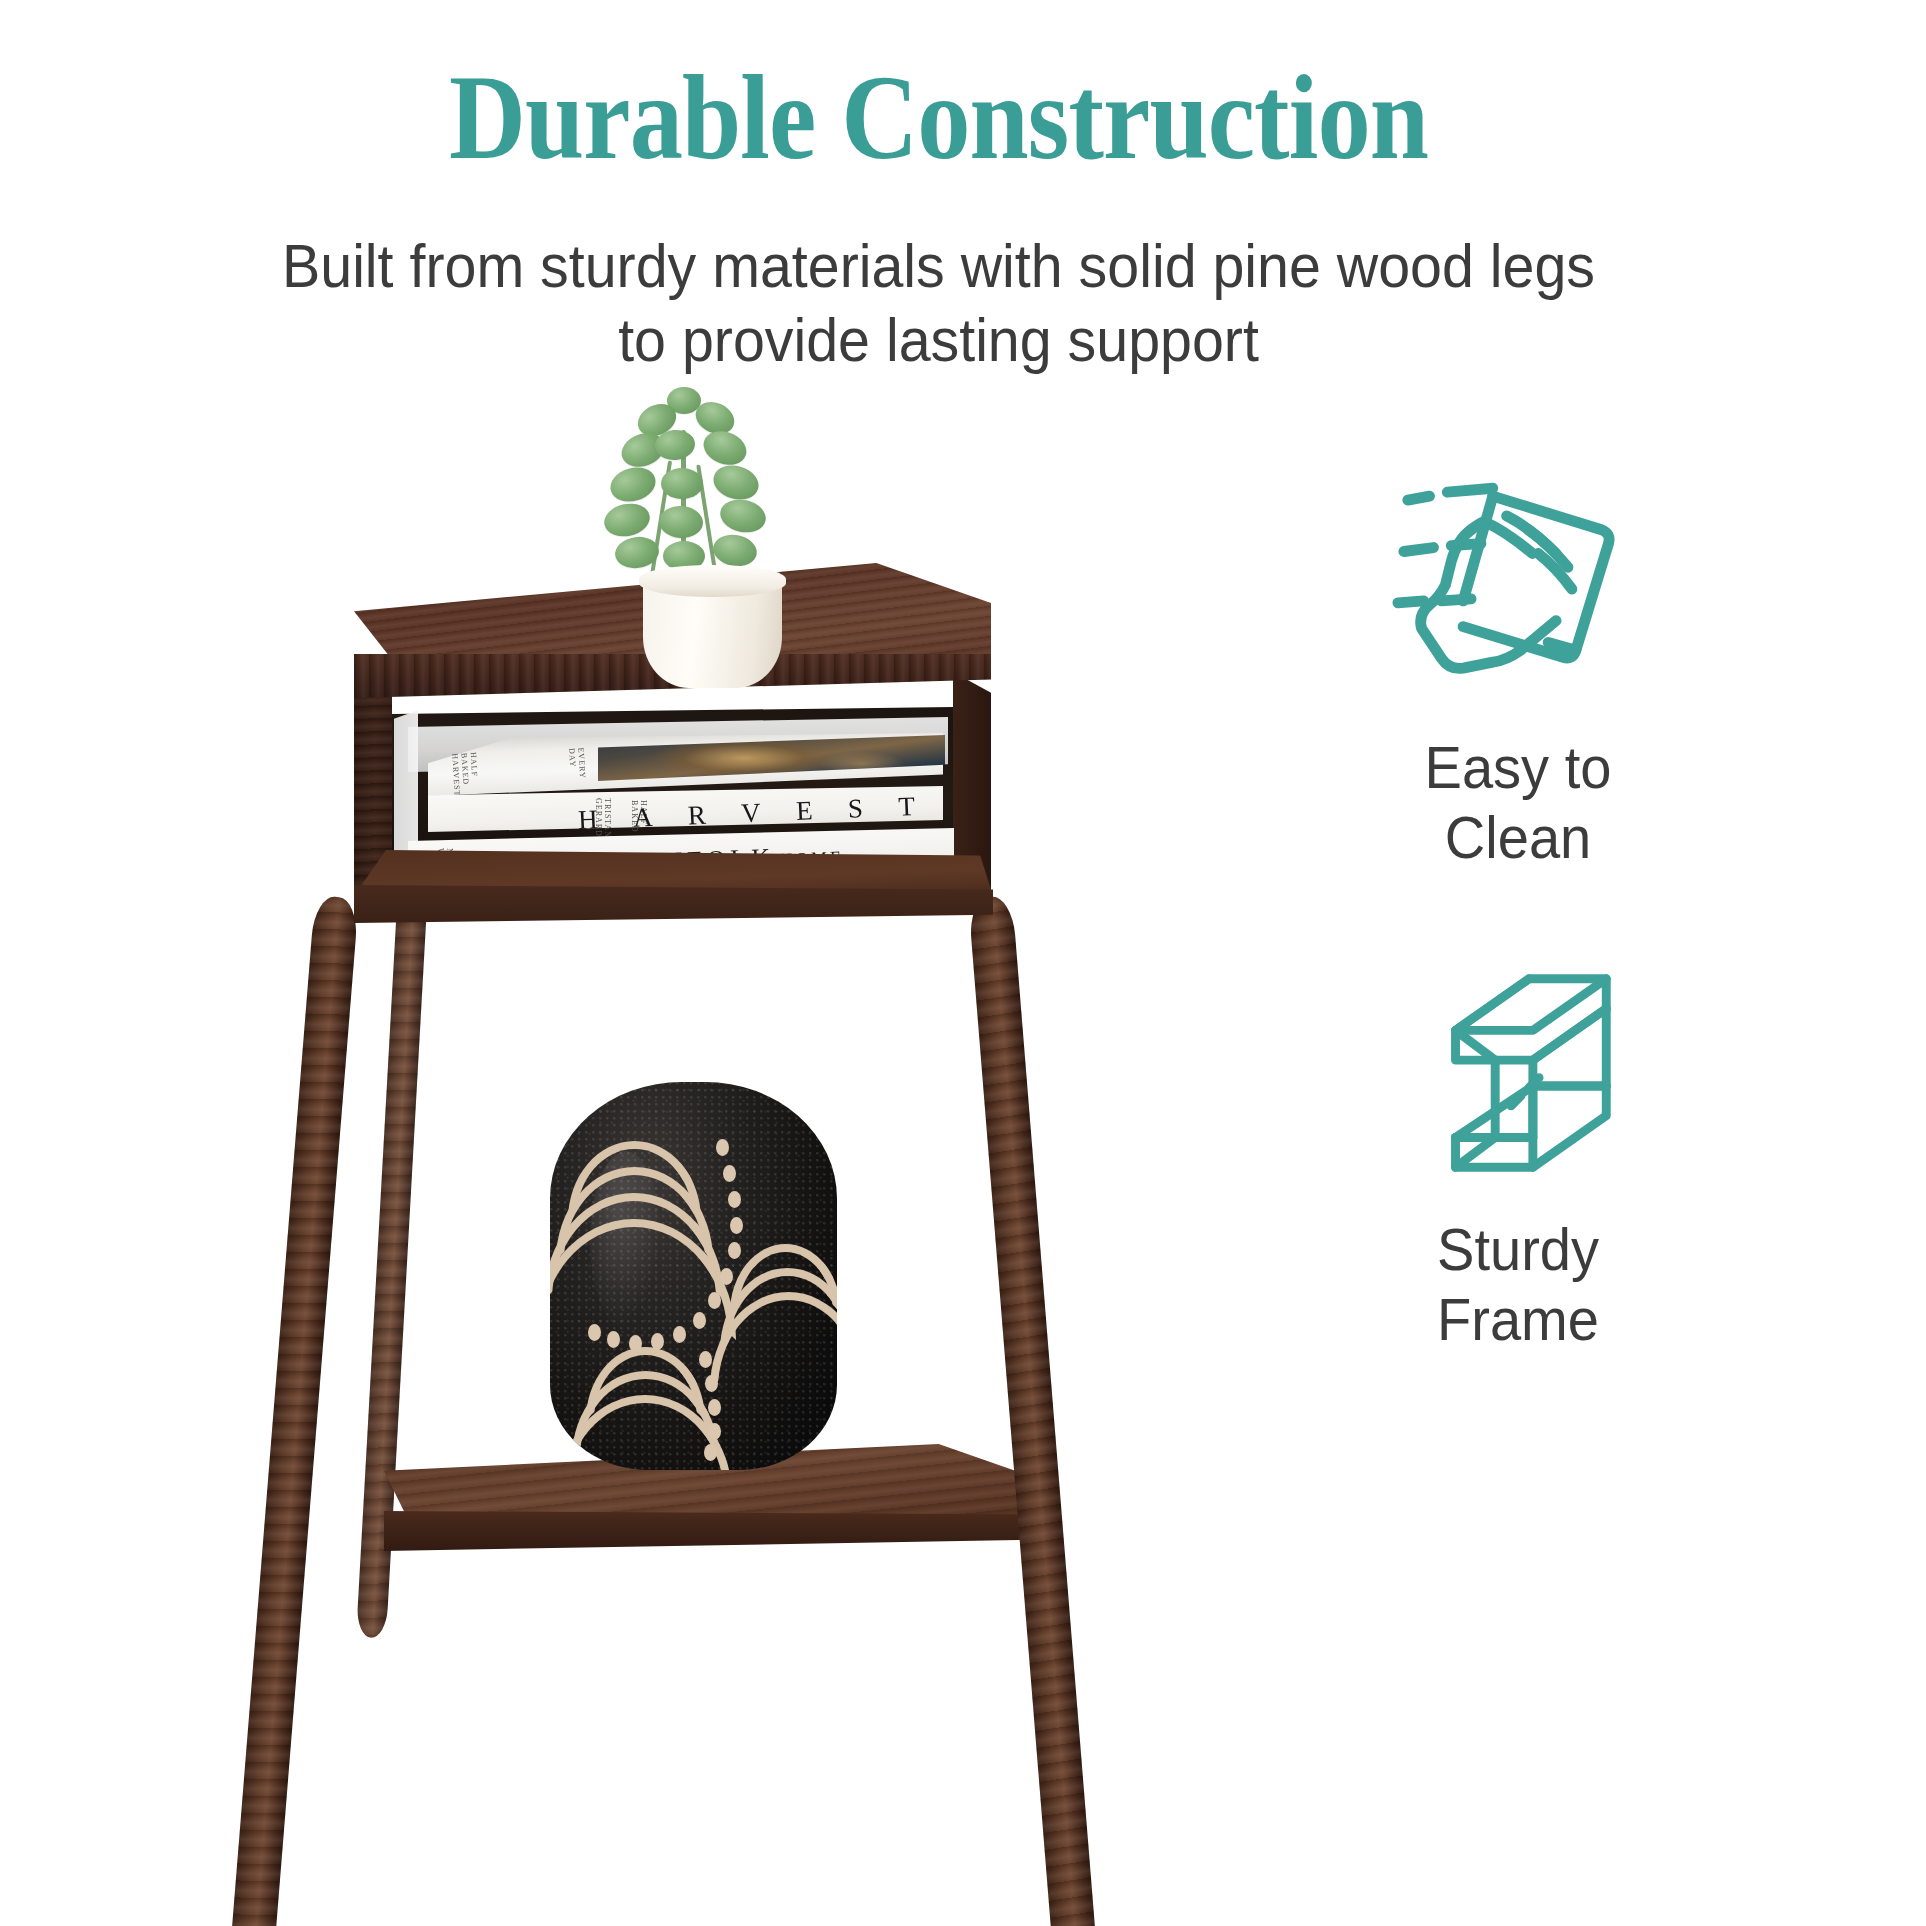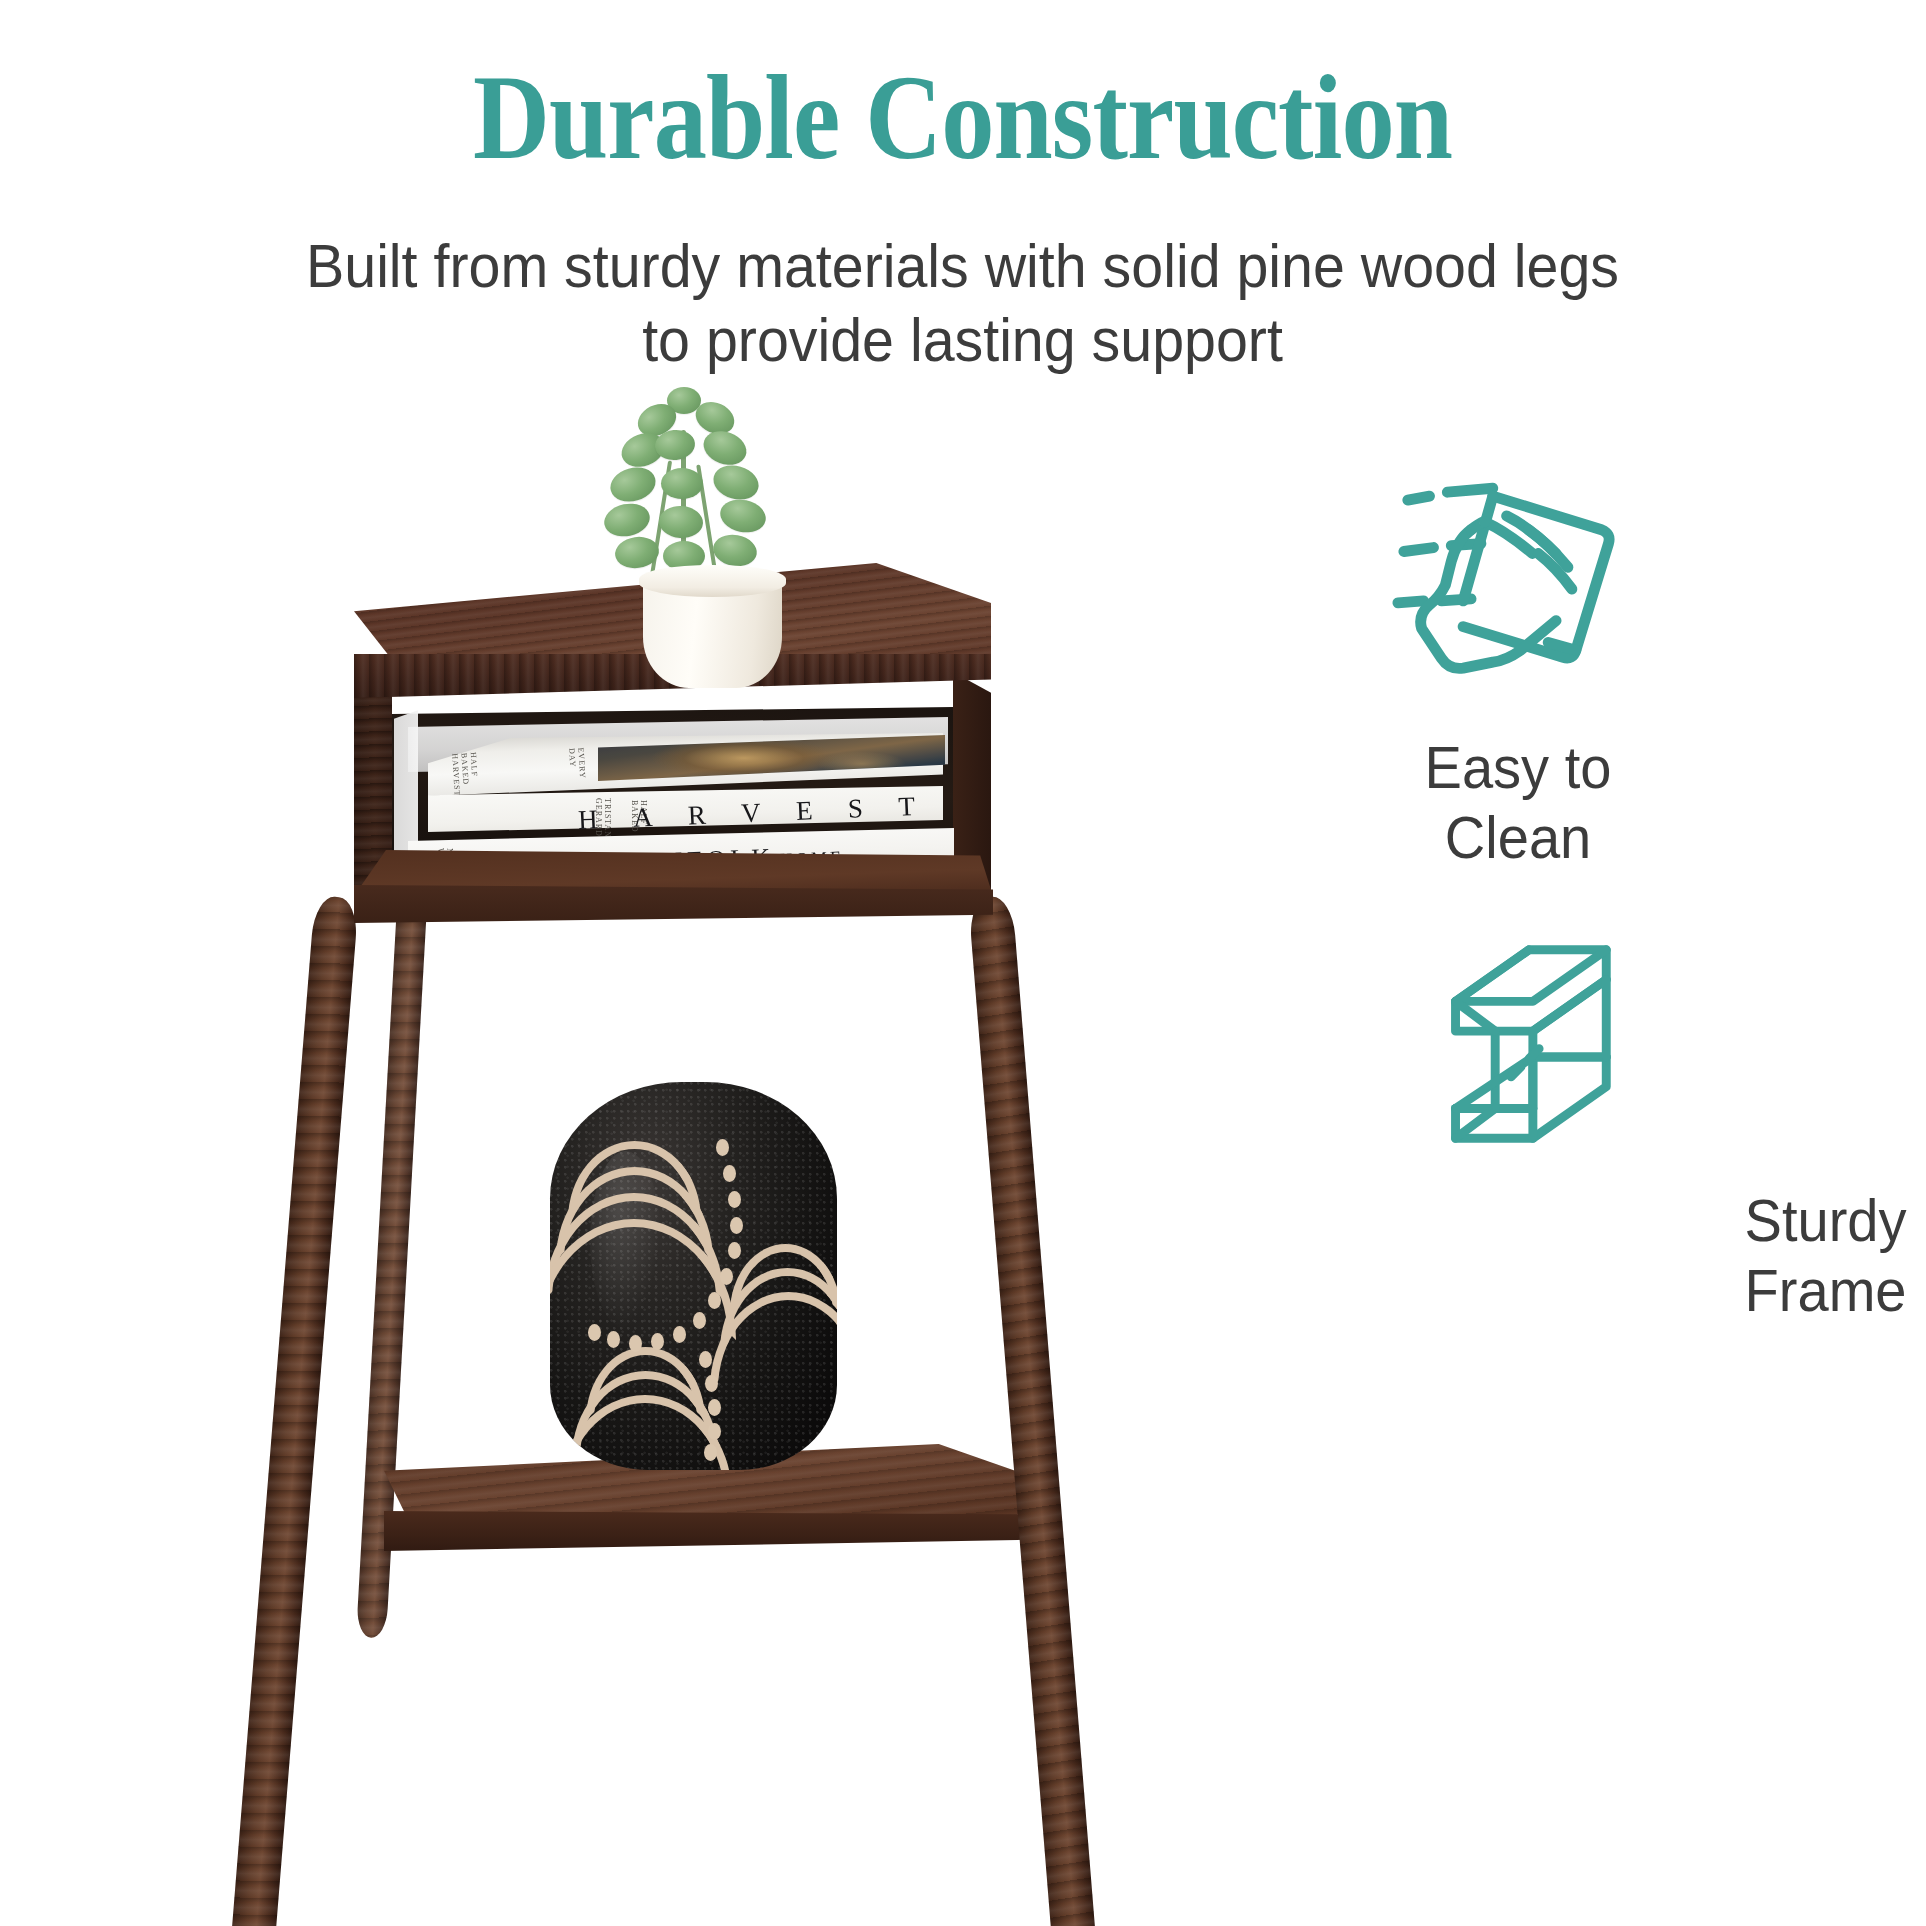--- a/index.html
+++ b/index.html
@@ -1,19 +1,19 @@
 <!DOCTYPE html>
 <html><head>
 <meta charset="utf-8">
 <style>
   html,body{margin:0;padding:0;background:#fff;}
   body{width:1927px;height:1927px;overflow:hidden;font-family:"Liberation Sans",sans-serif;position:relative;}
 
   
-  #header{position:absolute;left:0;top:0;width:1877px;text-align:center;margin-left:24px;}
+  #header{position:absolute;left:0;top:0;width:1877px;text-align:center;}
   #title{font-family:"Liberation Serif",serif;font-weight:bold;font-size:121px;
           color:#3A9E96;letter-spacing:-1px;line-height:1;margin-top:57px;
           transform:scaleX(0.88);transform-origin:center top;white-space:nowrap;}
   #subtitle{font-family:"Liberation Sans",sans-serif;font-weight:300;font-size:61px;
             color:#3C3C3C;line-height:1.22;margin-top:51px;transform:scaleX(0.94);
             transform-origin:center top;}
   #subtitle span{display:block;}
 
   
   #product{position:absolute;left:0;top:337px;width:1109px;height:1590px;}
@@ -152,21 +152,21 @@
   .dotcol{position:absolute;}
   .dot{position:absolute;width:13px;height:17px;background:#dbc7af;border-radius:50%;}
 
   
   .feat{position:absolute;left:0;width:818px;text-align:center;}
   .feat-icon{height:257px;display:flex;align-items:center;justify-content:center;}
   .feat-label{font-family:"Liberation Sans",sans-serif;font-weight:300;font-size:59px;
      color:#3C3C3C;line-height:1.18;margin-top:12px;transform:scaleX(.95);}
   .feat-label span{display:block;}
   #feat-clean{top:0;}
-  #feat-frame{top:453px;text-align:right;}
+  #feat-frame{top:482px;}
   #feat-feet{top:923px;}
 
   
   #foot-photo{position:relative;width:297px;height:297px;border-radius:50%;
      border:7px solid #3FA29A;overflow:hidden;background:#fff;}
   #foot-leg{position:absolute;left:99px;top:42px;width:57px;height:267px;
      background:linear-gradient(90deg,#4a2c1d 0%,#6e4430 30%,#7d5138 52%,#55331f 82%,#3a2215 100%);
      border-radius:26px 26px 0 0 / 16px 16px 0 0;transform:rotate(9deg);}
   #foot-leg-grain{position:absolute;inset:0;border-radius:inherit;
      background:repeating-linear-gradient(174deg,rgba(0,0,0,.2) 0px,rgba(0,0,0,0) 5px,rgba(255,255,255,.08) 11px,rgba(0,0,0,0) 18px);}

